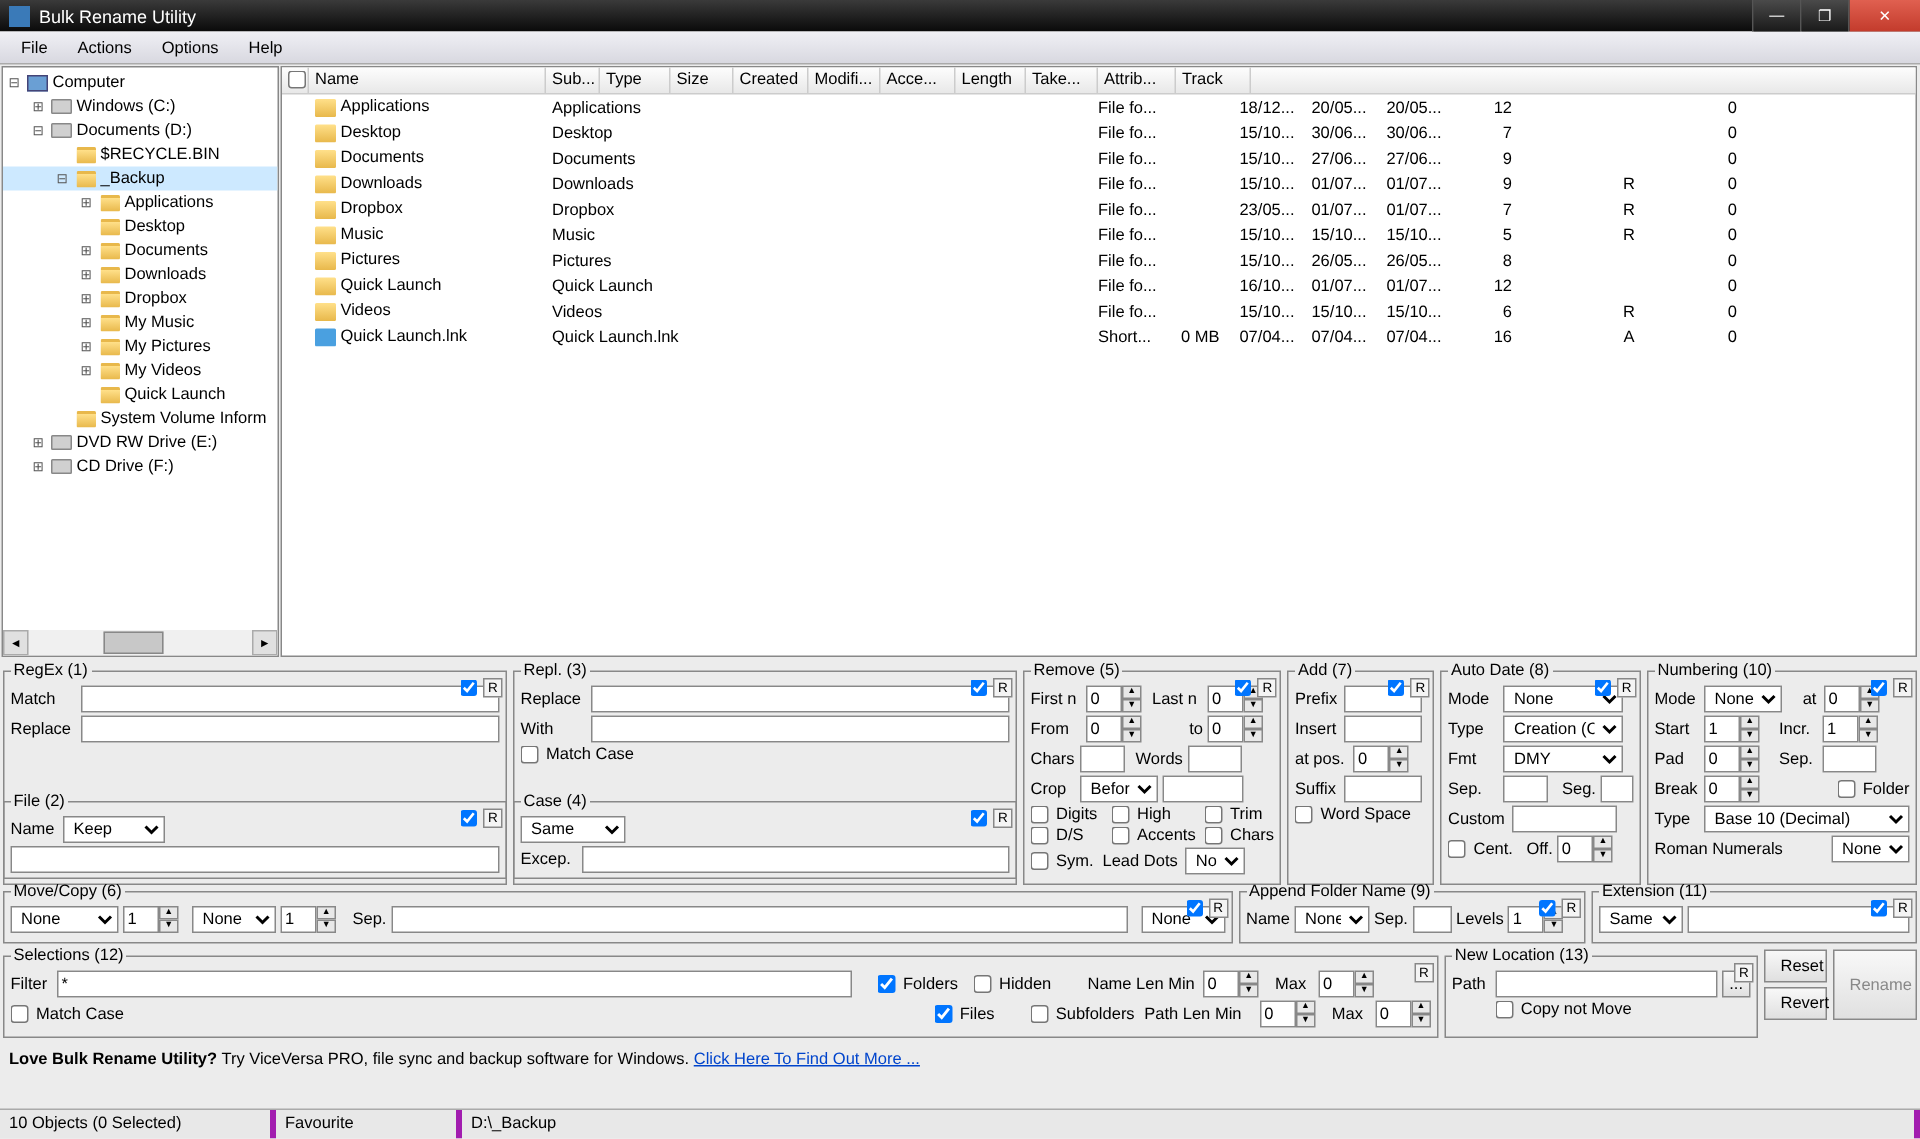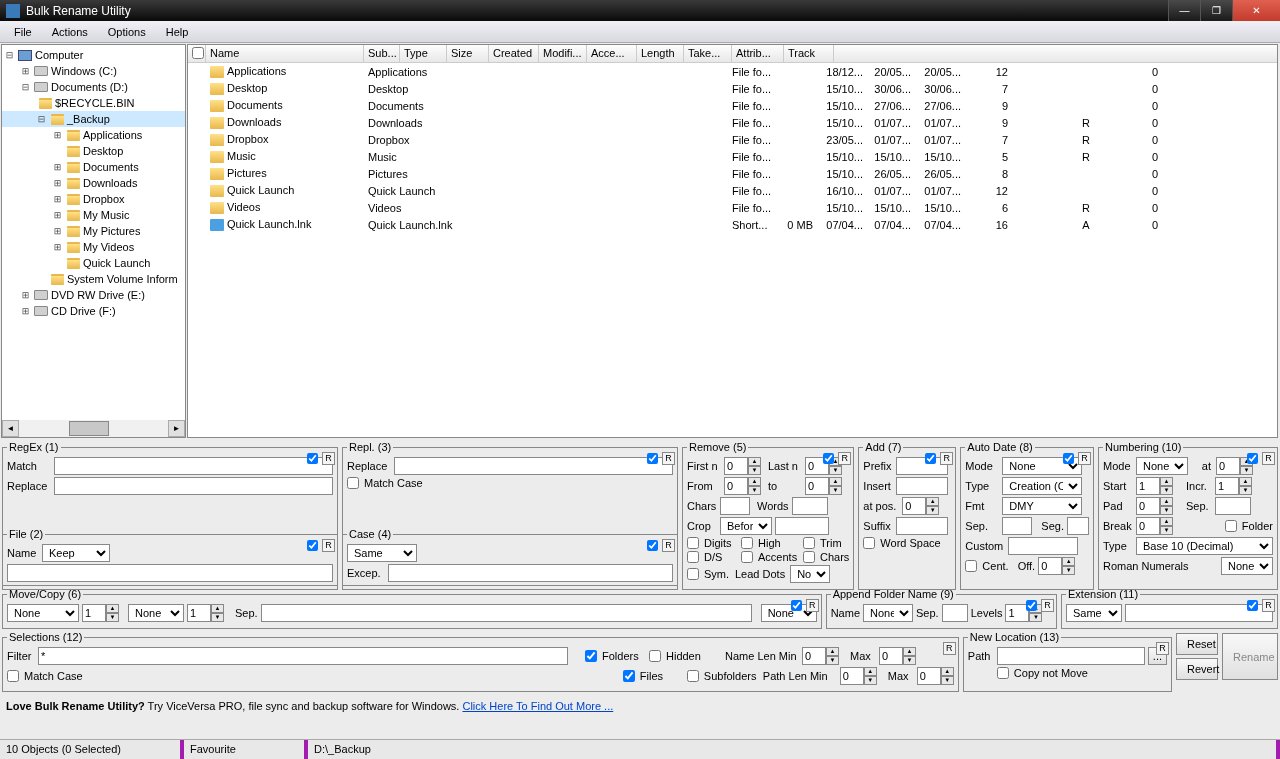--- a/index.html
+++ b/index.html
@@ -89,21 +89,21 @@
           </span>
           <span>Windows (C:)</span>
         </div>
         <div class="tree-item" style="padding-left: 18px;">
           <span class="exp">⊟</span>
           <span class="ico">
             <span class="drive-ico"></span>
           </span>
           <span>Documents (D:)</span>
         </div>
-        <div class="tree-item" style="padding-left: 22px;">
+        <div class="tree-item" style="padding-left: 34px;">
           <span class="exp"></span>
           <span class="ico">
             <span class="folder-ico"></span>
           </span>
           <span>$RECYCLE.BIN</span>
         </div>
         <div class="tree-item sel" style="padding-left: 34px;">
           <span class="exp">⊟</span>
           <span class="ico">
             <span class="folder-ico"></span>
@@ -395,20 +395,24 @@
     <legend>Repl. (3)</legend>
     <div class="corner">
           <input type="checkbox" checked="" style="">
           <div class="rbox">R</div>
         </div>
     <div class="frow">
           <span class="lbl">Replace</span>
           <input type="text" style="flex: 1 1 0%;">
         </div>
     <div class="frow">
+          <span class="lbl">With</span>
+          <input type="text" style="flex: 1 1 0%;">
+        </div>
+    <div class="frow">
           <input type="checkbox" style="">
           <span>Match Case</span>
         </div>
   </fieldset>
 
   <fieldset style="width:162px">
     <legend>Remove (5)</legend>
     <div class="corner">
           <input type="checkbox" checked="" style="">
           <div class="rbox">R</div>
@@ -433,21 +437,21 @@
         </div>
     <div class="frow">
           <span style="width:34px">From</span>
           <div class="spinner">
             <input type="text" value="0" style="">
             <div class="spinbtns">
               <div class="spinbtn">▲</div>
               <div class="spinbtn">▼</div>
             </div>
           </div>
-          <span style="width:34px;margin-left:4px;text-align:left">to</span>
+          <span style="width:34px;margin-left:4px;text-align:right">to</span>
           <div class="spinner">
             <input type="text" value="0" style="">
             <div class="spinbtns">
               <div class="spinbtn">▲</div>
               <div class="spinbtn">▼</div>
             </div>
           </div>
         </div>
     <div class="frow">
           <span style="width:30px">Chars</span>

